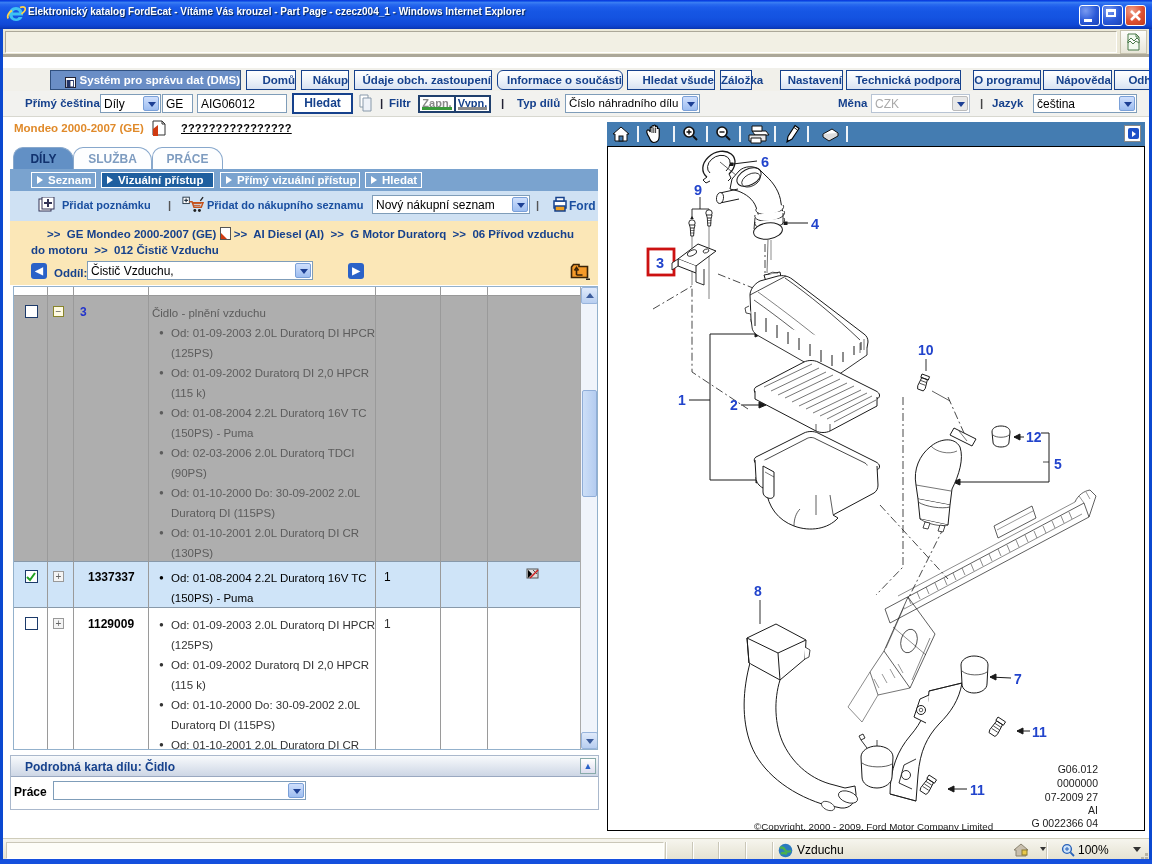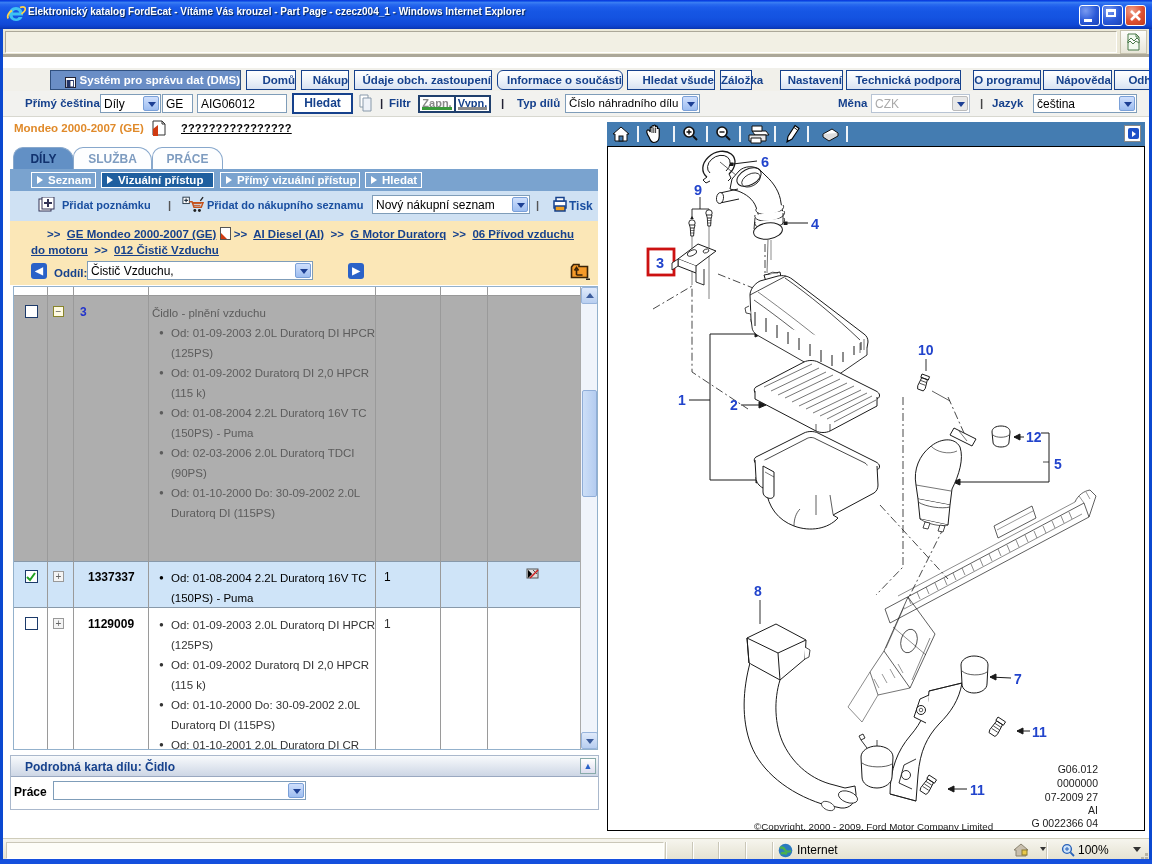--- a/index.html
+++ b/index.html
@@ -45,21 +45,21 @@
 
 #subnav{position:absolute;left:0;top:24px;width:588px;height:22px;background:#7aa3cf;}
 .snbtn{position:absolute;top:3px;height:16px;border:1px solid #fff;color:#fff;font-size:11.5px;font-weight:bold;line-height:14px;padding:0 8px 0 16px;white-space:nowrap;box-sizing:border-box;}
 .snbtn:before{content:"";position:absolute;left:5px;top:3px;border-top:4px solid transparent;border-bottom:4px solid transparent;border-left:6px solid #fff;}
 .snbtn.sel{background:#1f5f9f;}
 
 #actionrow{position:absolute;left:0;top:46px;width:588px;height:30px;background:#cfe1f3;font-size:12px;}
 #actionrow .alink{position:absolute;top:8px;color:#1a4fa0;font-weight:bold;white-space:nowrap;font-size:11px;}
 
 #crumbs{position:absolute;left:0;top:76px;width:588px;height:64px;background:#fbe7b7;font-size:11.5px;font-weight:bold;color:#16418c;line-height:15px;}
-#crumbs a{color:#16418c;text-decoration:underline;}
+#crumbs a{color:#16418c;}
 .cicon{display:inline-block;width:11px;height:13px;background:#fff;border:1px solid #555;position:relative;vertical-align:-2px;}
 .cicon:after{content:"";position:absolute;left:0;bottom:0;width:0;height:0;border-left:6px solid #d03a10;border-top:6px solid transparent;}
 
 #tablebox{position:absolute;left:3px;top:141px;width:585px;height:464px;border:1px solid #93b1cc;background:#fff;font-size:12px;overflow:hidden;}
 .vline{position:absolute;top:0;bottom:0;width:1px;background:#9a9a9a;z-index:3;}
 .hline{position:absolute;left:0;right:0;height:1px;background:#999;}
 .trow{position:absolute;left:0;width:567px;overflow:hidden;}
 .cb{position:absolute;width:13px;height:13px;background:#fff;border:1px solid #1c3a6a;}
 .exp{position:absolute;width:11px;height:11px;background:#fffbe2;border:1px solid #88842a;font-size:10px;line-height:9px;text-align:center;color:#555;}
 .desc{position:absolute;left:138px;top:7px;width:230px;line-height:20px;font-size:11.5px;}
@@ -189,21 +189,21 @@
           <path d="M20 5 L23 1" stroke="#222" stroke-width="1.4"></path>
         </svg>
       <div class="alink" style="left:197px;">Přidat do nákupního seznamu</div>
       <div class="xpsel" style="left:362px;top:4px;width:158px;">Nový nákupní seznam<span class="xparrow"></span></div>
       <div class="alink" style="left:526px;color:#555;">|</div>
       <svg style="position:absolute;left:541px;top:5px" width="18" height="17" viewBox="0 0 18 17">
           <path d="M3 5h12v7H3z" fill="#fff" stroke="#16418c" stroke-width="1.5"></path>
           <path d="M5 1.5h8v3.5H5z" fill="#fff" stroke="#16418c" stroke-width="1.5"></path>
           <path d="M4 10h10v5H4z" fill="#f0a020" stroke="#16418c" stroke-width="1.5"></path>
         </svg>
-      <div class="alink" style="left:559px;font-size:12px;">Tisk</div>
+      <div class="alink" style="left:559px;font-size:12px;">Ford</div>
     </div>
     <div id="crumbs">
       <div style="position:absolute;left:37px;top:6px;white-space:nowrap;">&gt;&gt;&nbsp; <a>GE Mondeo 2000-2007 (GE)</a> <span class="cicon"></span> &gt;&gt;&nbsp; <a>AI Diesel (AI)</a> &nbsp;&gt;&gt;&nbsp; <a>G Motor Duratorq</a> &nbsp;&gt;&gt;&nbsp; <a>06 Přívod vzduchu</a></div>
       <div style="position:absolute;left:21px;top:22px;white-space:nowrap;"><a>do motoru</a> &nbsp;&gt;&gt;&nbsp; <a>012 Čistič Vzduchu</a></div>
 
       <div style="position:absolute;left:21px;top:42px;width:16px;height:16px;background:#2a62c8;border-radius:3px;color:#fff;font-size:10px;text-align:center;line-height:15px;">◀</div>
       <div style="position:absolute;left:44px;top:45px;color:#16418c;font-weight:bold;font-size:11.5px;">Oddíl:</div>
       <div class="xpsel" style="left:77px;top:40px;width:226px;font-weight:normal;">Čistič Vzduchu,<span class="xparrow"></span></div>
       <div style="position:absolute;left:338px;top:42px;width:16px;height:16px;background:#2a62c8;border-radius:3px;color:#fff;font-size:10px;text-align:center;line-height:15px;">▶</div>
       <svg style="position:absolute;left:560px;top:42px" width="20" height="17" viewBox="0 0 20 17">
@@ -225,20 +225,21 @@
         <div class="cb" style="left:11px;top:9px;"></div>
         <div class="exp" style="left:39px;top:10px;">−</div>
         <div style="position:absolute;left:66px;top:9px;color:#2233cc;font-weight:bold;">3</div>
         <div class="desc" style="color:#5c5c5c;">Čidlo - plnění vzduchu
           <ul>
               <li>Od: 01-09-2003 2.0L Duratorq DI HPCR (125PS)</li>
           <li>Od: 01-09-2002 Duratorq DI 2,0 HPCR (115 k)</li>
           <li>Od: 01-08-2004 2.2L Duratorq 16V TC (150PS) - Puma</li>
           <li>Od: 02-03-2006 2.0L Duratorq TDCI (90PS)</li>
           <li>Od: 01-10-2000 Do: 30-09-2002 2.0L Duratorq DI (115PS)</li>
+          <li>Od: 01-10-2001 2.0L Duratorq DI CR (130PS)</li>
             </ul>
         </div>
       </div>
 
       <div class="trow" style="top:274px;height:47px;background:#cfe4f8;border-top:1px solid #8899aa;border-bottom:1px solid #8899aa;color:#000;">
         <div class="cb" style="left:11px;top:8px;"><svg width="10" height="10" viewBox="0 0 10 10">
               <path d="M1 5l3 3 5-7" fill="none" stroke="#21a121" stroke-width="2"></path>
             </svg></div>
         <div class="exp" style="left:39px;top:9px;background:#f4f4f4;border-color:#999;color:#666;">+</div>
         <div style="position:absolute;left:74px;top:8px;color:#000;font-weight:bold;">1337337</div>
@@ -568,21 +569,21 @@
   <div style="position:absolute;left:3px;top:3px;width:658px;height:17px;background:#fdfdf8;border:1px solid #cac7b8;border-bottom-color:#fff;border-right-color:#fff;"></div>
   <div class="ssep" style="left:662px;"></div>
     <div class="ssep" style="left:689px;"></div>
   <div class="ssep" style="left:715px;"></div>
     <div class="ssep" style="left:742px;"></div>
   <div class="ssep" style="left:769px;"></div>
   <svg style="position:absolute;left:775px;top:4px" width="15" height="15" viewBox="0 0 15 15">
       <circle cx="7.5" cy="7.5" r="6.8" fill="#2a7ac0"></circle>
       <path d="M2 5c2-1 4 0 5 2s4 2 6 1M3 11c2-2 4-1 6 0" stroke="#49b050" stroke-width="2.4" fill="none"></path>
     </svg>
-  <div style="position:absolute;left:794px;top:4px;font-size:12px;color:#000;">Internet</div>
+  <div style="position:absolute;left:794px;top:4px;font-size:12px;color:#000;">Vzduchu</div>
   <svg style="position:absolute;left:1010px;top:4px" width="16" height="14" viewBox="0 0 16 14">
       <path d="M1 7l7-6 7 6h-2v6H3V7z" fill="#c8bfae" stroke="#8a8370"></path>
       <rect x="9" y="7" width="5" height="5" fill="#e8c84a" stroke="#8a7a30"></rect>
     </svg>
   <div style="position:absolute;left:1037px;top:8px;border-left:3px solid transparent;border-right:3px solid transparent;border-top:4px solid #333;"></div>
   <div class="ssep" style="left:1043px;"></div>
   <svg style="position:absolute;left:1058px;top:4px" width="14" height="14" viewBox="0 0 14 14">
       <circle cx="6" cy="6" r="4.4" fill="#cfe4fa" stroke="#2a62b8" stroke-width="1.4"></circle>
       <path d="M4 6h4M6 4v4" stroke="#2a62b8"></path>
       <path d="M9.4 9.4L13 13" stroke="#2a62b8" stroke-width="1.8"></path>

